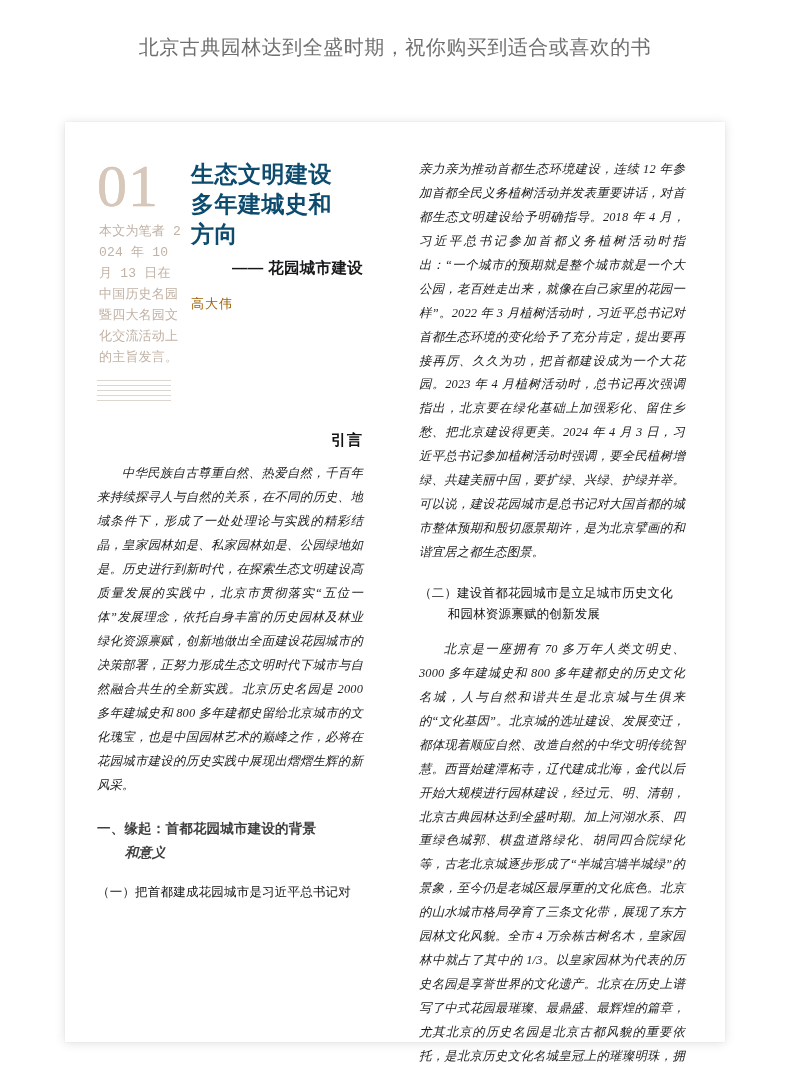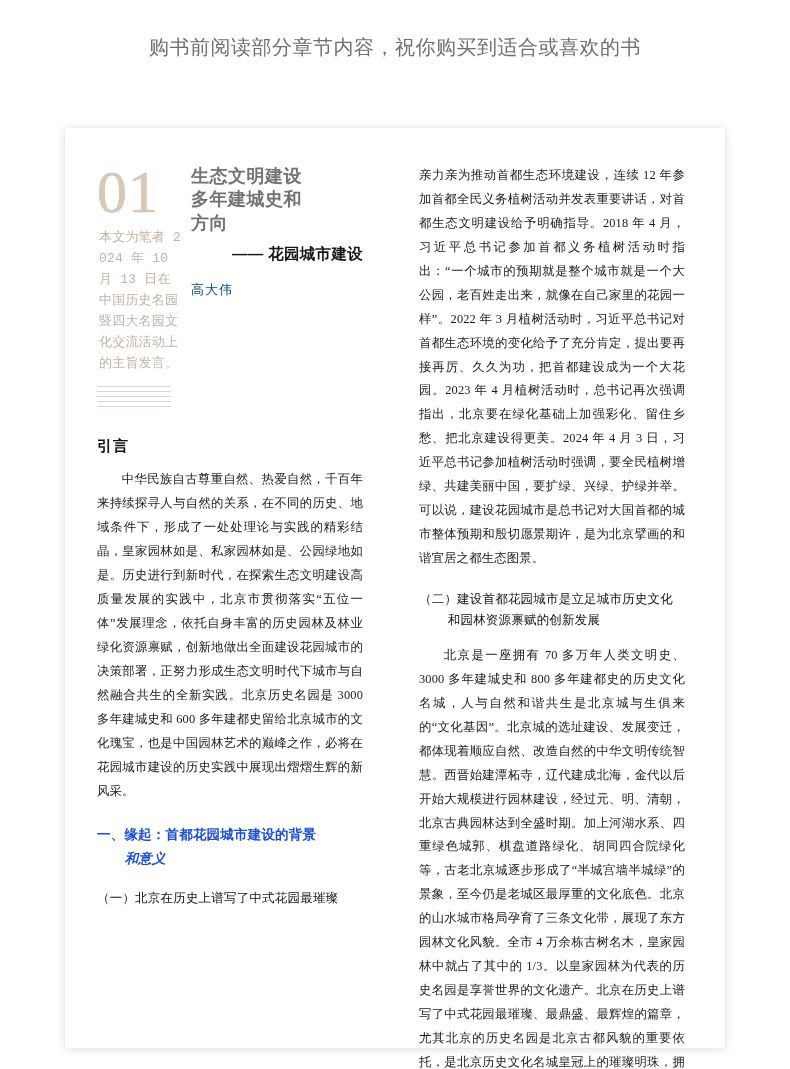--- a/index.html
+++ b/index.html
@@ -29,21 +29,21 @@
     font-size: 20px;
     color: #6f6f6f;
     letter-spacing: 0.5px;
     white-space: nowrap;
   }
 
   
   .page-wrap {
     position: absolute;
     left: 65px;
-    top: 128px;
+    top: 122px;
     width: 660px;
     height: 920px;
   }
   .page-sheet {
     position: absolute;
     inset: 0;
     background: #ffffff;
     box-shadow: 0 1px 10px rgba(0,0,0,0.13), 0 0 1px rgba(0,0,0,0.10);
   }
 
@@ -103,53 +103,53 @@
     height: 1px;
     background: #ddd6cf;
     margin-bottom: 4px;
   }
 
   .mast-right {
     flex: 1 1 auto;
     padding-top: 2px;
   }
   .chapter-title {
-    font-family: Liberation Mono, monospace;
-    font-weight: bold;
-    font-size: 18px;
+    font-family: Liberation Serif, serif;
+    font-weight: bold;
+    font-size: 23px;
     line-height: 1.30;
-    color: #737373;
+    color: #0c4a6e;
     margin: 0;
     letter-spacing: 0.5px;
   }
   .chapter-subtitle {
     font-family: "Liberation Sans", "DejaVu Sans", sans-serif;
     font-weight: bold;
     font-size: 15.5px;
     line-height: 1.5;
     color: #17171a;
     margin: 6px 0 0 0;
     letter-spacing: 0.3px;
     text-align: right;
   }
   .author {
     font-family: Liberation Mono, monospace;
     font-size: 13px;
-    color: #0c4a6e;
+    color: #a16207;
     margin: 16px 0 0 0;
     letter-spacing: 1px;
   }
 
   
   h2.sec-h1 {
     font-family: "Liberation Sans", "DejaVu Sans", sans-serif;
     font-weight: bold;
     font-size: 13.5px;
     line-height: 1.72;
-    color: #1d4ed8;
+    color: #404040;
     margin: 20px 0 14px 0;
     letter-spacing: 0.2px;
     text-indent: 0;
     padding-left: 0;
   }
   h2.sec-h1 .cont { display: block; padding-left: 2.05em; font-style: italic; }
 
   h3.sec-h2 {
     font-family: "Liberation Sans", "DejaVu Sans", sans-serif;
     font-weight: normal;
@@ -161,40 +161,42 @@
   }
   h3.sec-h2 .cont { display: block; padding-left: 2.3em; }
 
   h2.intro-h {
     font-family: "Liberation Sans", "DejaVu Sans", sans-serif;
     font-weight: bold;
     font-size: 15px;
     color: #111;
     margin: 26px 0 12px 0;
     letter-spacing: 1px;
+    text-align: right;
   }
 
   p.body {
     font-family: "Liberation Serif", "DejaVu Serif", serif;
     font-size: 12.4px;
     line-height: 1.93;
     color: #1b1b1d;
     margin: 0 0 0 0;
     text-align: justify;
     text-justify: inter-character;
     text-indent: 2em;
     letter-spacing: 0.15px;
+    font-style: italic;
   }
   p.body.noindent { text-indent: 0; }
 </style>
 </head>
 <body>
 
 <div class="banner">
-  <div class="banner-text">购书前阅读部分章节内容，祝你购买到适合或喜欢的书</div>
+  <div class="banner-text">北京古典园林达到全盛时期，祝你购买到适合或喜欢的书</div>
 </div>
 
 <div class="page-wrap">
   <div class="page-sheet"></div>
 
   <div class="page-inner">
 
     <div class="col col-left">
 
       <div class="masthead">
@@ -214,29 +216,29 @@
             <span>生态文明建设</span><br>
             <span>多年建城史和</span><br>
             <span>方向</span>
           </h1>
           <div class="chapter-subtitle">—— 花园城市建设</div>
           <div class="author">高大伟</div>
         </div>
       </div>
 
       <h2 class="intro-h">引言</h2>
-      <p class="body">中华民族自古尊重自然、热爱自然，千百年来持续探寻人与自然的关系，在不同的历史、地域条件下，形成了一处处理论与实践的精彩结晶，皇家园林如是、私家园林如是、公园绿地如是。历史进行到新时代，在探索生态文明建设高质量发展的实践中，北京市贯彻落实“五位一体”发展理念，依托自身丰富的历史园林及林业绿化资源禀赋，创新地做出全面建设花园城市的决策部署，正努力形成生态文明时代下城市与自然融合共生的全新实践。北京历史名园是 3000 多年建城史和 600 多年建都史留给北京城市的文化瑰宝，也是中国园林艺术的巅峰之作，必将在花园城市建设的历史实践中展现出熠熠生辉的新风采。</p>
+      <p class="body">中华民族自古尊重自然、热爱自然，千百年来持续探寻人与自然的关系，在不同的历史、地域条件下，形成了一处处理论与实践的精彩结晶，皇家园林如是、私家园林如是、公园绿地如是。历史进行到新时代，在探索生态文明建设高质量发展的实践中，北京市贯彻落实“五位一体”发展理念，依托自身丰富的历史园林及林业绿化资源禀赋，创新地做出全面建设花园城市的决策部署，正努力形成生态文明时代下城市与自然融合共生的全新实践。北京历史名园是 2000 多年建城史和 800 多年建都史留给北京城市的文化瑰宝，也是中国园林艺术的巅峰之作，必将在花园城市建设的历史实践中展现出熠熠生辉的新风采。</p>
 
       <h2 class="sec-h1">
         <span>一、缘起：首都花园城市建设的背景</span>
         <span class="cont">和意义</span>
       </h2>
 
       <h3 class="sec-h2">
-        <span>（一）北京在历史上谱写了中式花园最璀璨</span>
+        <span>（一）把首都建成花园城市是习近平总书记对</span>
       </h3>
 
     </div>
 
     <div class="col col-right">
 
       <p class="body noindent">亲力亲为推动首都生态环境建设，连续 12 年参加首都全民义务植树活动并发表重要讲话，对首都生态文明建设给予明确指导。2018 年 4 月，习近平总书记参加首都义务植树活动时指出：“一个城市的预期就是整个城市就是一个大公园，老百姓走出来，就像在自己家里的花园一样”。2022 年 3 月植树活动时，习近平总书记对首都生态环境的变化给予了充分肯定，提出要再接再厉、久久为功，把首都建设成为一个大花园。2023 年 4 月植树活动时，总书记再次强调指出，北京要在绿化基础上加强彩化、留住乡愁、把北京建设得更美。2024 年 4 月 3 日，习近平总书记参加植树活动时强调，要全民植树增绿、共建美丽中国，要扩绿、兴绿、护绿并举。可以说，建设花园城市是总书记对大国首都的城市整体预期和殷切愿景期许，是为北京擘画的和谐宜居之都生态图景。</p>
 
       <h3 class="sec-h2">
         <span>（二）建设首都花园城市是立足城市历史文化</span>

